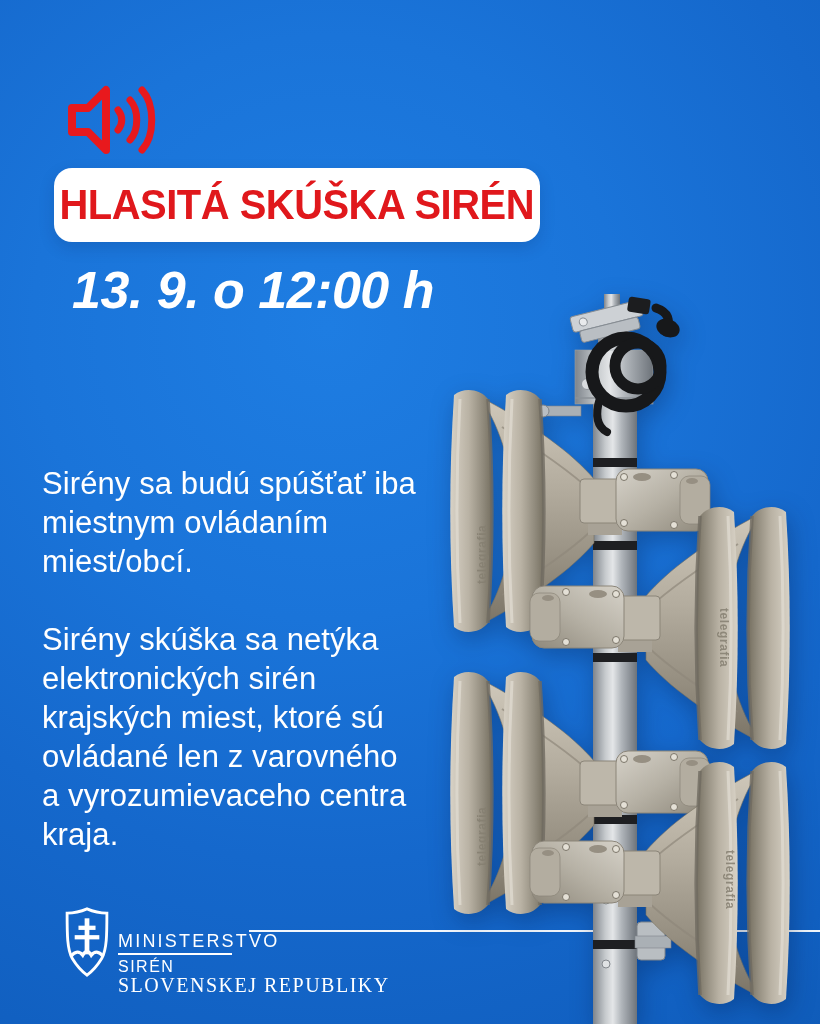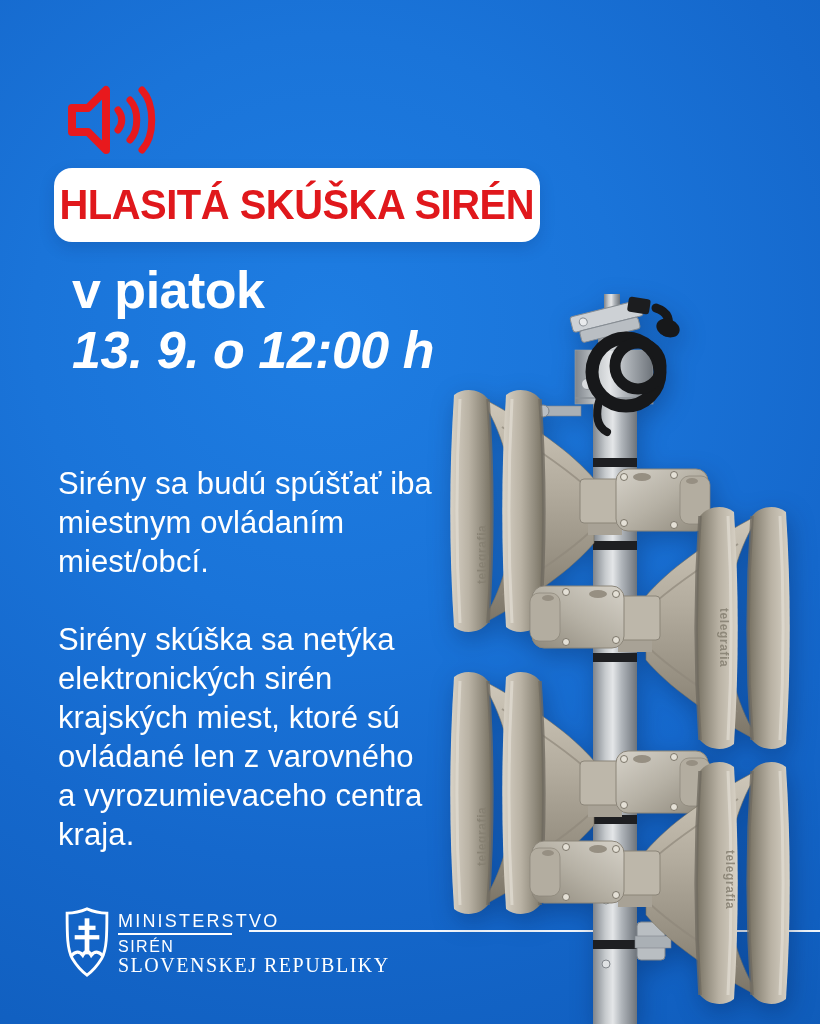--- a/index.html
+++ b/index.html
@@ -28,35 +28,35 @@
     white-space:nowrap; transform:scaleX(.95); transform-origin:center;
   }
 
   
   .schedule{ position:absolute; left:72px; top:260px; color:#fff; }
   .schedule-day{ font-size:52px; font-weight:700; line-height:60px; letter-spacing:-.5px; }
   .schedule-datetime{ font-size:52px; font-weight:700; line-height:60px; letter-spacing:-.5px;font-style:italic; }
 
   
   .para{
-    position:absolute; left:58px; color:#ffffff;
+    position:absolute; left:42px; color:#ffffff;
     font-size:31px; line-height:39px; font-weight:400;
     white-space:pre-line; letter-spacing:.1px;
   }
   .para-1{ top:464px; }
   .para-2{ top:620px; }
 
   
   .sep-line{
     position:absolute; left:249px; top:930px; width:571px; height:2px;
     background:rgba(255,255,255,.95); z-index:1;
   }
   .emblem{ position:absolute; left:64px; top:906px; width:46px; height:72px; z-index:3; }
   .ministry{ position:absolute; left:118px; top:911px; color:#fff; z-index:3; }
-  .ministry-name{ font-size:18px; letter-spacing:2.2px; line-height:20px; }
+  .ministry-name{ font-size:18px; letter-spacing:2.2px; line-height:20px;margin-top:20px; }
   .ministry-underline{ width:114px; height:2px; background:#fff; margin:2px 0 3px 0; }
   .ministry-l2{ font-size:16px; letter-spacing:1.5px; line-height:18px; }
   .ministry-l3{ font-size:20px; letter-spacing:1.5px; line-height:18px;font-family:Liberation Serif, serif; }
 
   
   .siren{
     position:absolute; left:430px; top:288px; width:370px; height:736px; z-index:2;
     filter:drop-shadow(3px 8px 12px rgba(0,20,60,.30));
   }
   .brand-vtext{ font-size:12px; fill:#857f71; letter-spacing:.6px; font-weight:700; opacity:.85; }
@@ -71,21 +71,20 @@
     <path d="M54,32 C59,38 59,46 54,52" fill="none" stroke="#e8191d" stroke-width="7" stroke-linecap="round"></path>
     <path d="M66,22 C75,32 75,52 66,62" fill="none" stroke="#e8191d" stroke-width="7" stroke-linecap="round"></path>
     <path d="M78,12 C91,26 91,58 78,72" fill="none" stroke="#e8191d" stroke-width="7" stroke-linecap="round"></path>
   </svg>
 
   <div class="headline-box">
     <div class="headline-text">HLASITÁ SKÚŠKA SIRÉN</div>
   </div>
 
   <div class="schedule">
-    <div class="schedule-day">v piatok</div>
     <div class="schedule-datetime">13. 9. o 12:00 h</div>
   </div>
 
   <div class="para para-1">Sirény sa budú spúšťať iba
 miestnym ovládaním
 miest/obcí.</div>
   <div class="para para-2">Sirény skúška sa netýka
 elektronických sirén
 krajských miest, ktoré sú
 ovládané len z varovného

